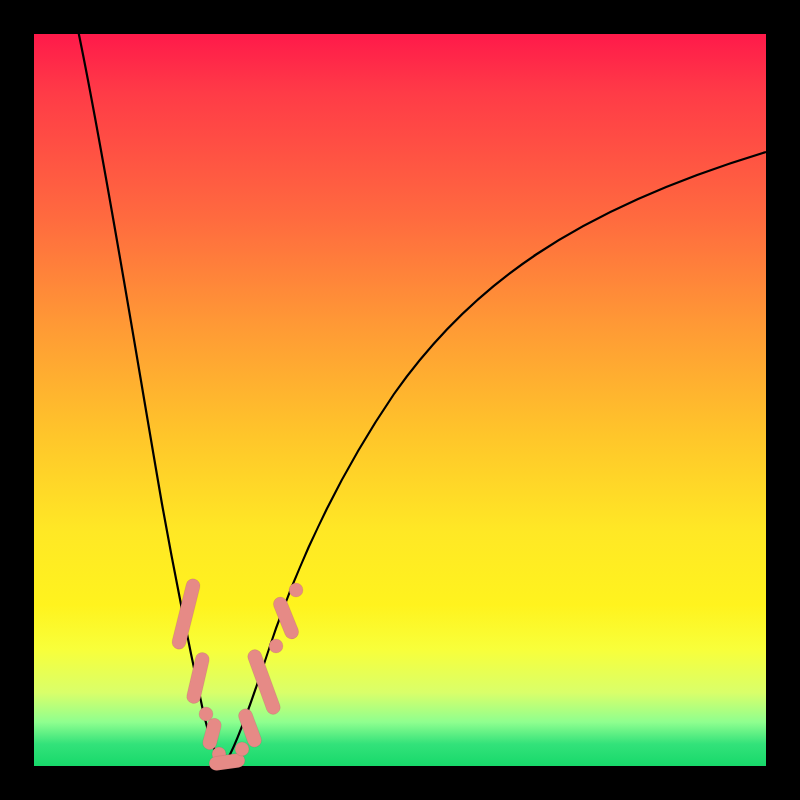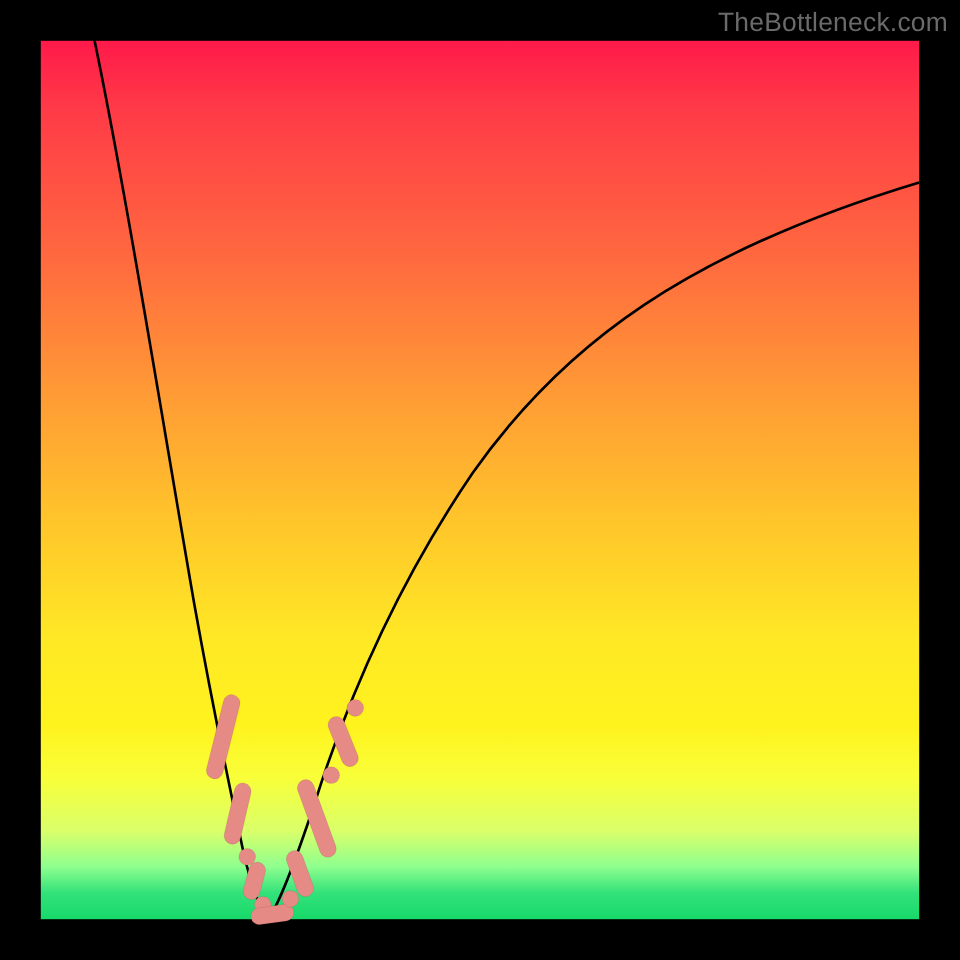--- a/index.html
+++ b/index.html
@@ -101,14 +101,13 @@
       <rect class="capsule" x="-7" y="-18" width="14" height="36" rx="7" ry="7" transform="translate(193 728) rotate(82)"></rect>
 
       <circle class="marker" cx="208" cy="715" r="7"></circle>
       <rect class="capsule" x="-7" y="-20" width="14" height="40" rx="7" ry="7" transform="translate(216 694) rotate(-20)"></rect>
       <rect class="capsule" x="-7" y="-34" width="14" height="68" rx="7" ry="7" transform="translate(230 648) rotate(-20)"></rect>
       <circle class="marker" cx="242" cy="612" r="7"></circle>
       <rect class="capsule" x="-7" y="-22" width="14" height="44" rx="7" ry="7" transform="translate(252 584) rotate(-22)"></rect>
       <circle class="marker" cx="262" cy="556" r="7"></circle>
     </svg>
   </div>
-  <div class="watermark">TheBottleneck.com</div>
 </div>
 
 </body></html>

